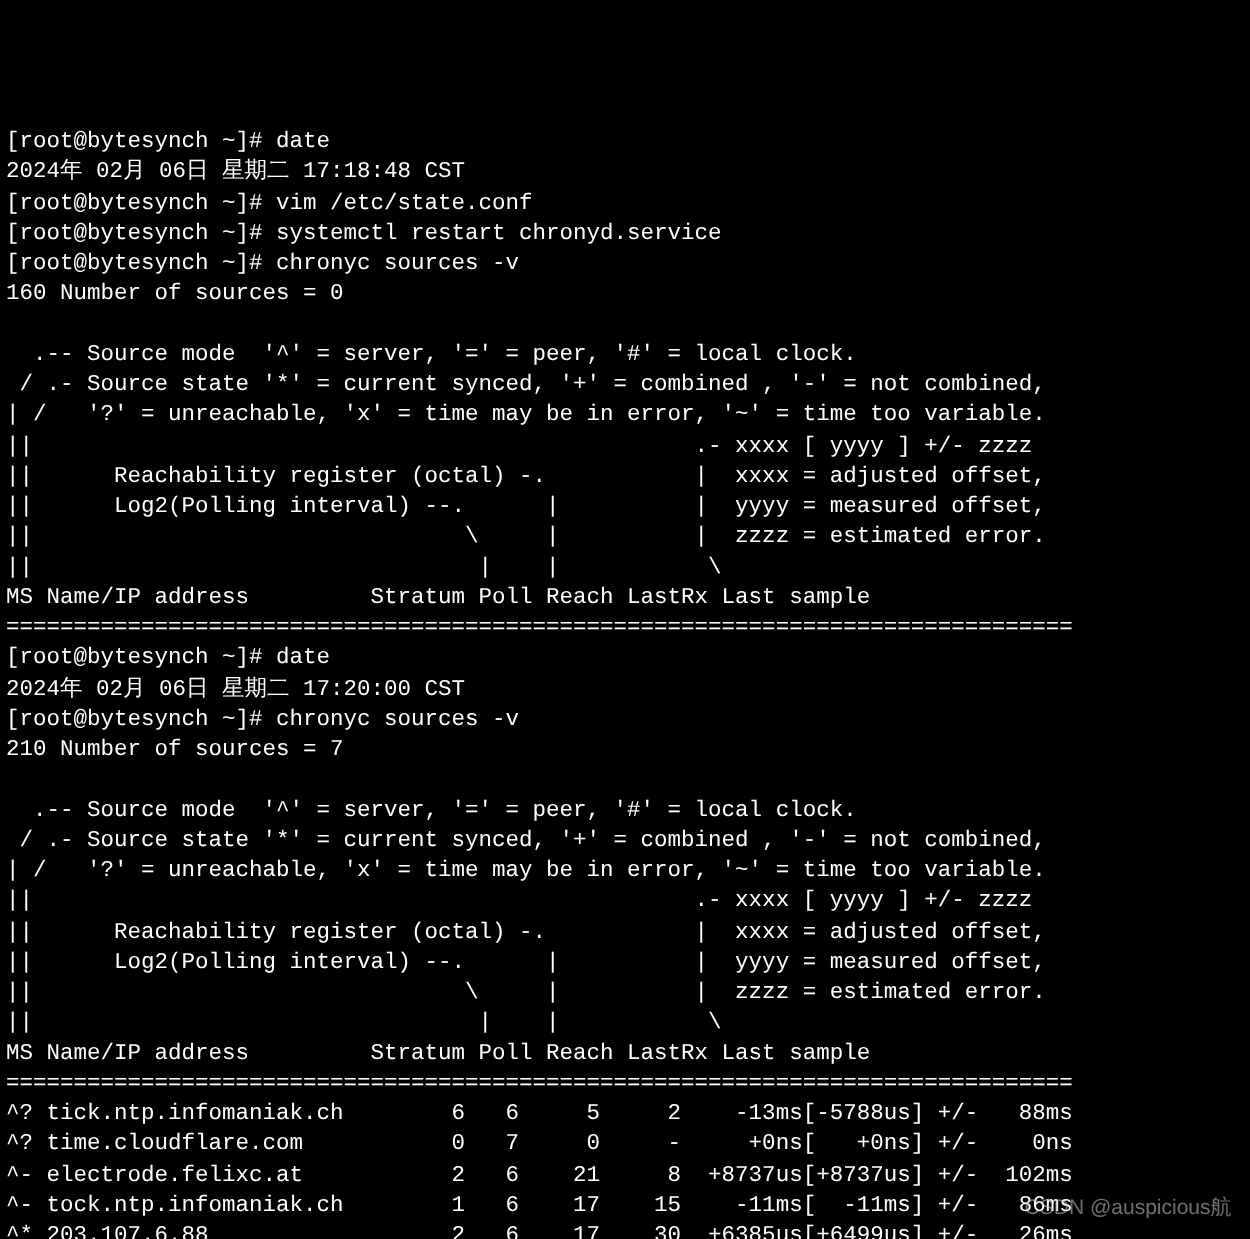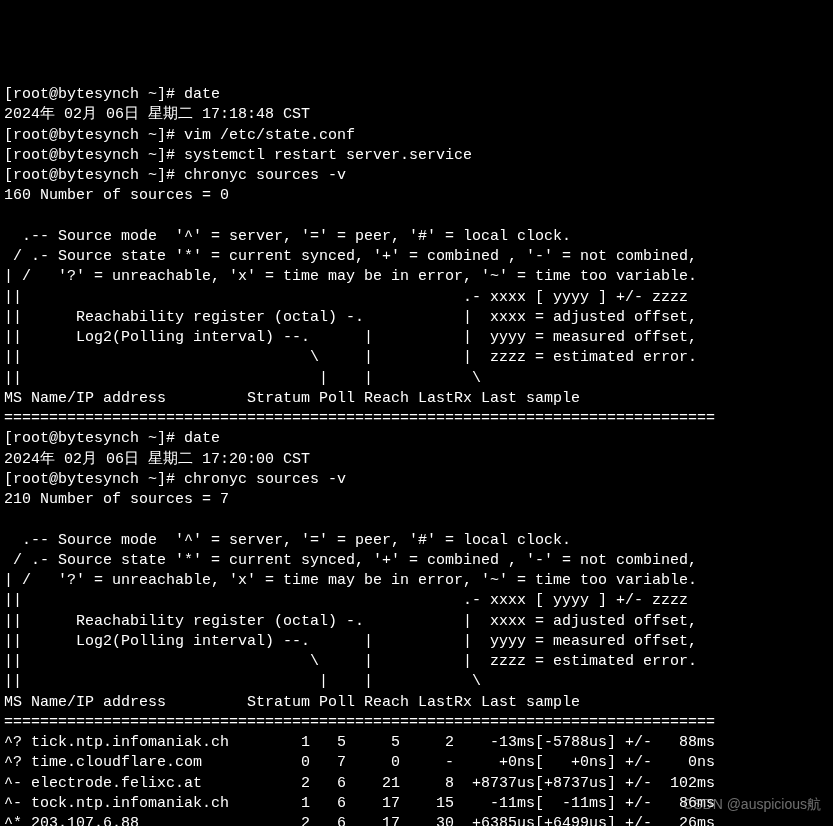--- a/index.html
+++ b/index.html
@@ -41,21 +41,21 @@
     }
   </style>
 </head>
 <body>
 
 
 
 <div class="terminal"><span class="line"><span>[root@bytesynch ~]# </span><span>date</span></span>
 <span class="line">2024年 02月 06日 星期二 17:18:48 CST</span>
 <span class="line"><span>[root@bytesynch ~]# </span><span>vim /etc/state.conf</span></span>
-<span class="line"><span>[root@bytesynch ~]# </span><span>systemctl restart server.service</span></span>
+<span class="line"><span>[root@bytesynch ~]# </span><span>systemctl restart chronyd.service</span></span>
 <span class="line"><span>[root@bytesynch ~]# </span><span>chronyc sources -v</span></span>
 <span class="line">160 Number of sources = 0</span>
 <span class="line"></span>
 <span class="line">  .-- Source mode  '^' = server, '=' = peer, '#' = local clock.</span>
 <span class="line"> / .- Source state '*' = current synced, '+' = combined , '-' = not combined,</span>
 <span class="line">| /   '?' = unreachable, 'x' = time may be in error, '~' = time too variable.</span>
 <span class="line">||                                                 .- xxxx [ yyyy ] +/- zzzz</span>
 <span class="line">||      Reachability register (octal) -.           |  xxxx = adjusted offset,</span>
 <span class="line">||      Log2(Polling interval) --.      |          |  yyyy = measured offset,</span>
 <span class="line">||                                \     |          |  zzzz = estimated error.</span>
@@ -70,21 +70,21 @@
 <span class="line">  .-- Source mode  '^' = server, '=' = peer, '#' = local clock.</span>
 <span class="line"> / .- Source state '*' = current synced, '+' = combined , '-' = not combined,</span>
 <span class="line">| /   '?' = unreachable, 'x' = time may be in error, '~' = time too variable.</span>
 <span class="line">||                                                 .- xxxx [ yyyy ] +/- zzzz</span>
 <span class="line">||      Reachability register (octal) -.           |  xxxx = adjusted offset,</span>
 <span class="line">||      Log2(Polling interval) --.      |          |  yyyy = measured offset,</span>
 <span class="line">||                                \     |          |  zzzz = estimated error.</span>
 <span class="line">||                                 |    |           \</span>
 <span class="line">MS Name/IP address         Stratum Poll Reach LastRx Last sample</span>
 <span class="separator">===============================================================================</span>
-<span class="line">^? tick.ntp.infomaniak.ch        1   5     5     2    -13ms[-5788us] +/-   88ms</span>
+<span class="line">^? tick.ntp.infomaniak.ch        6   6     5     2    -13ms[-5788us] +/-   88ms</span>
 <span class="line">^? time.cloudflare.com           0   7     0     -     +0ns[   +0ns] +/-    0ns</span>
 <span class="line">^- electrode.felixc.at           2   6    21     8  +8737us[+8737us] +/-  102ms</span>
 <span class="line">^- tock.ntp.infomaniak.ch        1   6    17    15    -11ms[  -11ms] +/-   86ms</span>
 <span class="line">^* 203.107.6.88                  2   6    17    30  +6385us[+6499us] +/-   26ms</span>
 
 </div>
 
 <div class="watermark">CSDN @auspicious航</div>
 
 

